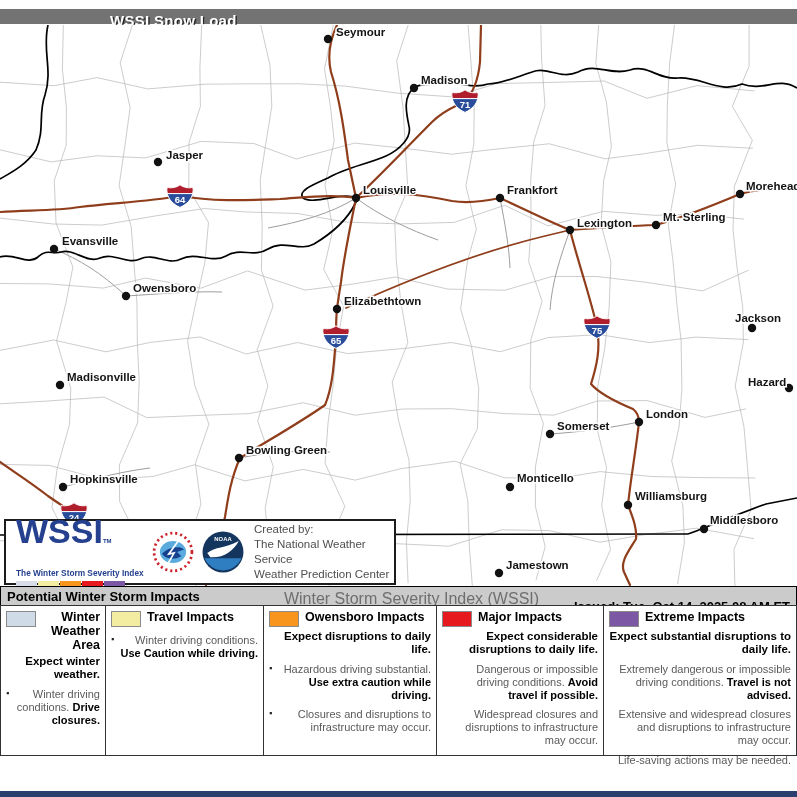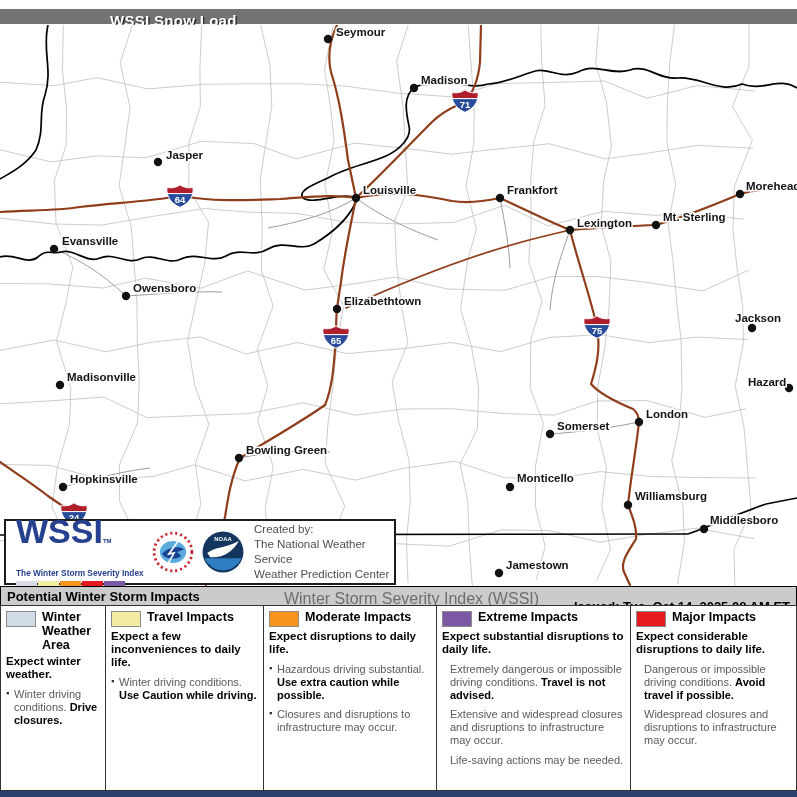--- a/index.html
+++ b/index.html
@@ -28,22 +28,22 @@
   .wssi-tag{color:#24408e;font-weight:bold;font-size:8.3px;margin-top:12px;white-space:nowrap;}
   .wssi-colorbar{display:flex;margin-top:3px;}
   .wssi-colorbar span{display:inline-block;width:21px;height:8px;margin-right:1px;}
   .nws-logo,.noaa-logo{width:42px;height:42px;flex:0 0 auto;margin-left:8px;}
   .created-by{margin-left:10px;color:#4f4f4f;font-size:11.5px;line-height:15px;}
   .issue-bar{position:absolute;left:0;top:586px;width:797px;height:23px;background:#cbcbcb;
        border:1px solid #000;box-sizing:border-box;}
   .ib-left{position:absolute;left:6px;top:2px;font-weight:bold;font-size:13px;color:#000;}
   .ib-center{position:absolute;left:50%;transform:translateX(-50%);top:2.5px;font-size:16px;color:#6e6e6e;margin-left:13px;}
   .ib-right{position:absolute;right:6px;top:12px;font-weight:bold;font-size:13px;color:#000;}
-  .legend{position:absolute;left:0;top:605px;width:797px;height:186px;background:#fff;
-       border:1px solid #333;box-sizing:border-box;display:flex;}
+  .legend{position:absolute;left:0;top:605px;width:797px;height:151px;background:#fff;
+       border:1px solid #333;box-sizing:border-box;display:flex;text-align:right;}
   .legend-col{box-sizing:border-box;border-right:1px solid #333;padding:4px 5px 2px 5px;flex:0 0 auto;}
   .legend-col:last-child{border-right:none;flex:1 1 auto;}
   .lh{display:flex;align-items:flex-start;gap:6px;}
   .swatch{width:30px;height:16px;border:1.5px solid #8a8a8a;flex:0 0 auto;margin-top:1px;box-sizing:border-box;}
   .lab{font-weight:bold;font-size:12.5px;line-height:1.12;color:#000;}
   .summary{font-weight:bold;font-size:11.5px;line-height:1.14;color:#000;margin-top:3px;}
   .item{font-size:11px;color:#5a5a5a;line-height:1.16;margin-top:7px;padding-left:8px;position:relative;}
   .item b{color:#000;}
   .item.bullet::before{content:"\25AA";position:absolute;left:0;top:0;font-size:9px;color:#222;}
   .bottom-strip{position:absolute;left:0;top:791px;width:797px;height:6px;background:#2b3f6e;}
@@ -269,45 +269,44 @@
         <span class="lab">Winter Weather Area</span>
       </div>
       <div class="summary">Expect winter weather.</div>
       <div class="item bullet"><span>Winter driving conditions. </span><b>Drive closures.</b></div>
     </div>
     <div class="legend-col" style="width: 158px;">
       <div class="lh">
         <span class="swatch" style="background: rgb(242, 237, 161);"></span>
         <span class="lab">Travel Impacts</span>
       </div>
-      <div class="summary">Expect a few inconveniences to daily life.</div>
       <div class="item bullet"><span>Winter driving conditions. </span><b>Use Caution while driving.</b></div>
     </div>
     <div class="legend-col" style="width: 173px;">
       <div class="lh">
         <span class="swatch" style="background: rgb(247, 149, 29);"></span>
-        <span class="lab">Moderate Impacts</span>
+        <span class="lab">Owensboro Impacts</span>
       </div>
       <div class="summary">Expect disruptions to daily life.</div>
-      <div class="item bullet"><span>Hazardous driving substantial. </span><b>Use extra caution while possible.</b></div>
+      <div class="item bullet"><span>Hazardous driving substantial. </span><b>Use extra caution while driving.</b></div>
       <div class="item bullet"><span>Closures and disruptions to infrastructure may occur.</span></div>
+    </div>
+    <div class="legend-col" style="width: 167px;">
+      <div class="lh">
+        <span class="swatch" style="background: rgb(230, 25, 31);"></span>
+        <span class="lab">Major Impacts</span>
+      </div>
+      <div class="summary">Expect considerable disruptions to daily life.</div>
+      <div class="item"><span>Dangerous or impossible driving conditions. </span><b>Avoid travel if possible.</b></div>
+      <div class="item"><span>Widespread closures and disruptions to infrastructure may occur.</span></div>
     </div>
     <div class="legend-col" style="width: 194px;">
       <div class="lh">
         <span class="swatch" style="background: rgb(124, 88, 164);"></span>
         <span class="lab">Extreme Impacts</span>
       </div>
       <div class="summary">Expect substantial disruptions to daily life.</div>
       <div class="item"><span>Extremely dangerous or impossible driving conditions. </span><b>Travel is not advised.</b></div>
       <div class="item"><span>Extensive and widespread closures and disruptions to infrastructure may occur.</span></div>
       <div class="item"><span>Life-saving actions may be needed.</span></div>
     </div>
-    <div class="legend-col" style="width: 167px;">
-      <div class="lh">
-        <span class="swatch" style="background: rgb(230, 25, 31);"></span>
-        <span class="lab">Major Impacts</span>
-      </div>
-      <div class="summary">Expect considerable disruptions to daily life.</div>
-      <div class="item"><span>Dangerous or impossible driving conditions. </span><b>Avoid travel if possible.</b></div>
-      <div class="item"><span>Widespread closures and disruptions to infrastructure may occur.</span></div>
-    </div>
   </div>
 <div class="bottom-strip"></div>
 
 </body></html>

